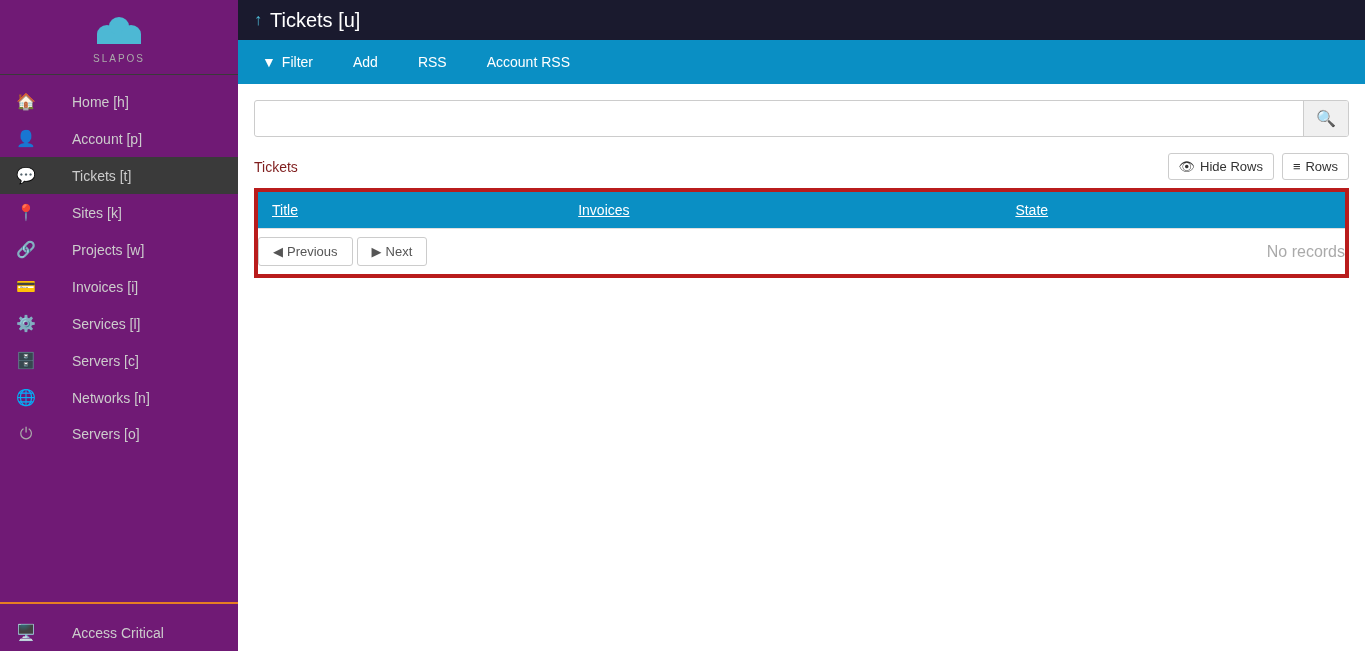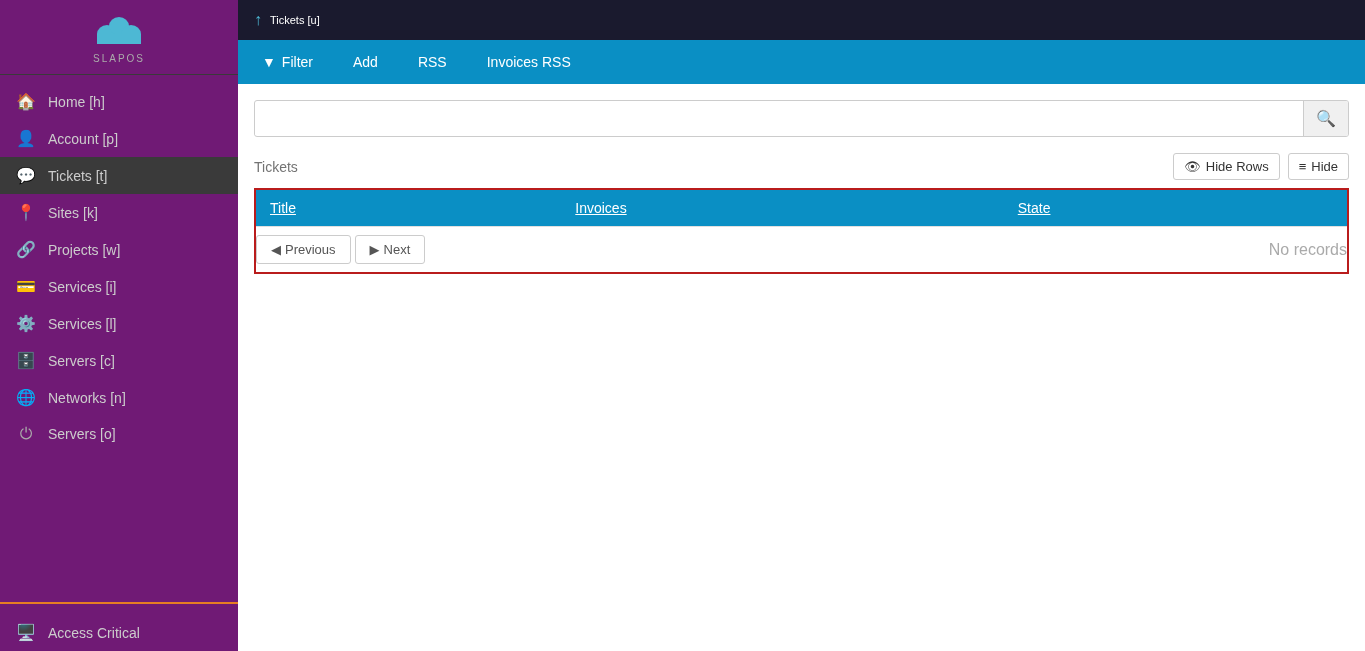--- a/index.html
+++ b/index.html
@@ -51,21 +51,21 @@
       gap: 12px;
       transition: background 0.15s;
     }
     .nav-item.active { background: #3a3a3a; }
     .nav-icon {
       width: 20px;
       text-align: center;
       font-size: 16px;
       color: #aaa;
     }
-    .nav-label { color: #ccc; }
+    .nav-label { color: #ccc; margin-left: 24px; }
     .sidebar-divider {
       border-top: 2px solid #e67e22;
       margin: 6px 0;
     }
     .sidebar-bottom {
       padding-top: 4px;
     }
 
     
     .main {
@@ -81,21 +81,21 @@
       background: #1a1a2e;
       color: #fff;
       padding: 0 16px;
       height: 40px;
       display: flex;
       align-items: center;
       gap: 8px;
       font-size: 15px;
     }
     .topbar-arrow { color: #4db8d4; font-size: 16px; }
-    .topbar-title { color: #fff; font-size: 11px; }
+    .topbar-title { color: #fff; font-size: 20px; }
 
     
     .actionbar {
       background: #0a8fc4;
       padding: 0 16px;
       height: 44px;
       display: flex;
       align-items: center;
       gap: 24px;
     }
@@ -147,21 +147,21 @@
 
     
     .table-header-row {
       display: flex;
       align-items: center;
       justify-content: space-between;
       margin-bottom: 8px;
     }
     .table-title {
       font-size: 14px;
-      color: #737373;
+      color: #7f1d1d;
       font-weight: 500;
     }
     .table-controls {
       display: flex;
       gap: 8px;
       align-items: center;
     }
     .ctrl-btn {
       display: flex;
       align-items: center;
@@ -172,21 +172,21 @@
       border-radius: 3px;
       cursor: pointer;
       font-size: 13px;
       color: #333;
     }
 
     
     .data-table {
       width: 100%;
       border-collapse: collapse;
-      border: 2px solid #b91c1c;
+      border: 4px solid #b91c1c;
     }
     .data-table thead tr {
       background: #0a8fc4;
     }
     .data-table thead th {
       color: #fff;
       padding: 10px 14px;
       text-align: left;
       font-weight: normal;
       font-size: 14px;
@@ -265,21 +265,21 @@
     <div class="nav-item">
       <span class="nav-icon">📍</span>
       <span class="nav-label">Sites [k]</span>
     </div>
     <div class="nav-item">
       <span class="nav-icon">🔗</span>
       <span class="nav-label">Projects [w]</span>
     </div>
     <div class="nav-item">
       <span class="nav-icon">💳</span>
-      <span class="nav-label">Services [i]</span>
+      <span class="nav-label">Invoices [i]</span>
     </div>
     <div class="nav-item">
       <span class="nav-icon">⚙️</span>
       <span class="nav-label">Services [l]</span>
     </div>
     <div class="nav-item">
       <span class="nav-icon">🗄️</span>
       <span class="nav-label">Servers [c]</span>
     </div>
     <div class="nav-item">
@@ -312,21 +312,21 @@
       <span class="action-icon">▼</span>
       <span>Filter</span>
     </div>
     <div class="action-btn">
       <span>Add</span>
     </div>
     <div class="action-btn">
       <span>RSS</span>
     </div>
     <div class="action-btn">
-      <span>Invoices RSS</span>
+      <span>Account RSS</span>
     </div>
   </div>
 
   <div class="content">
 
     <div class="search-bar">
       <input type="text" class="search-input" style="">
       <button class="search-btn">
         <span>🔍</span>
       </button>
@@ -334,21 +334,21 @@
 
     <div class="table-header-row">
       <span class="table-title">Tickets</span>
       <div class="table-controls">
         <button class="ctrl-btn">
           <span>👁</span>
           <span>Hide Rows</span>
         </button>
         <button class="ctrl-btn">
           <span>≡</span>
-          <span>Hide</span>
+          <span>Rows</span>
         </button>
       </div>
     </div>
 
     <table class="data-table">
       <thead>
         <tr>
           <th>
             <a>Title</a>
           </th>

